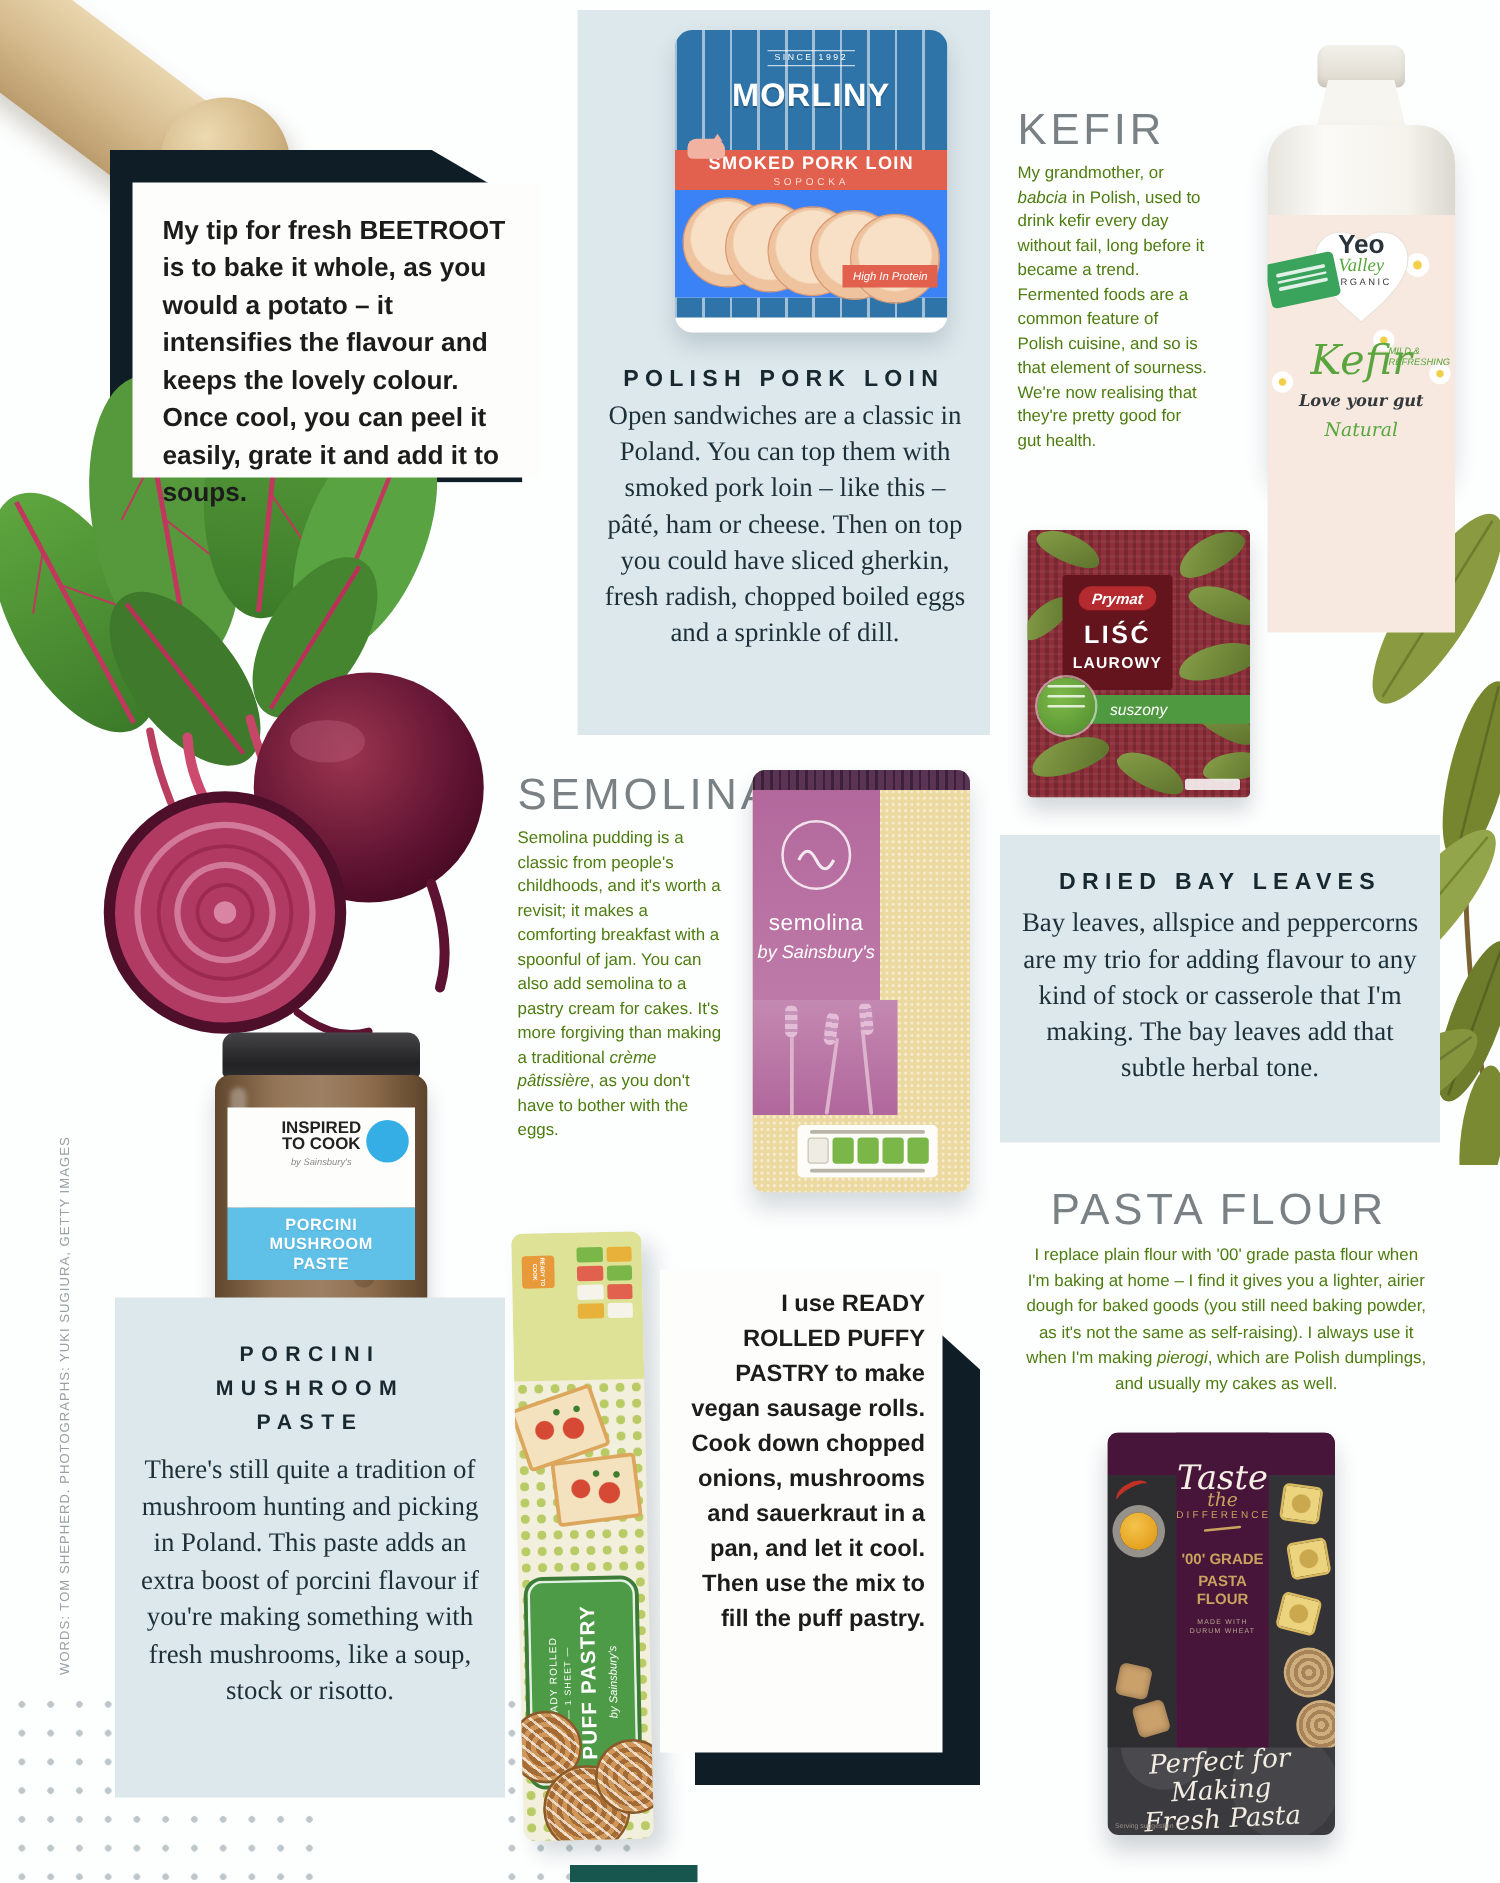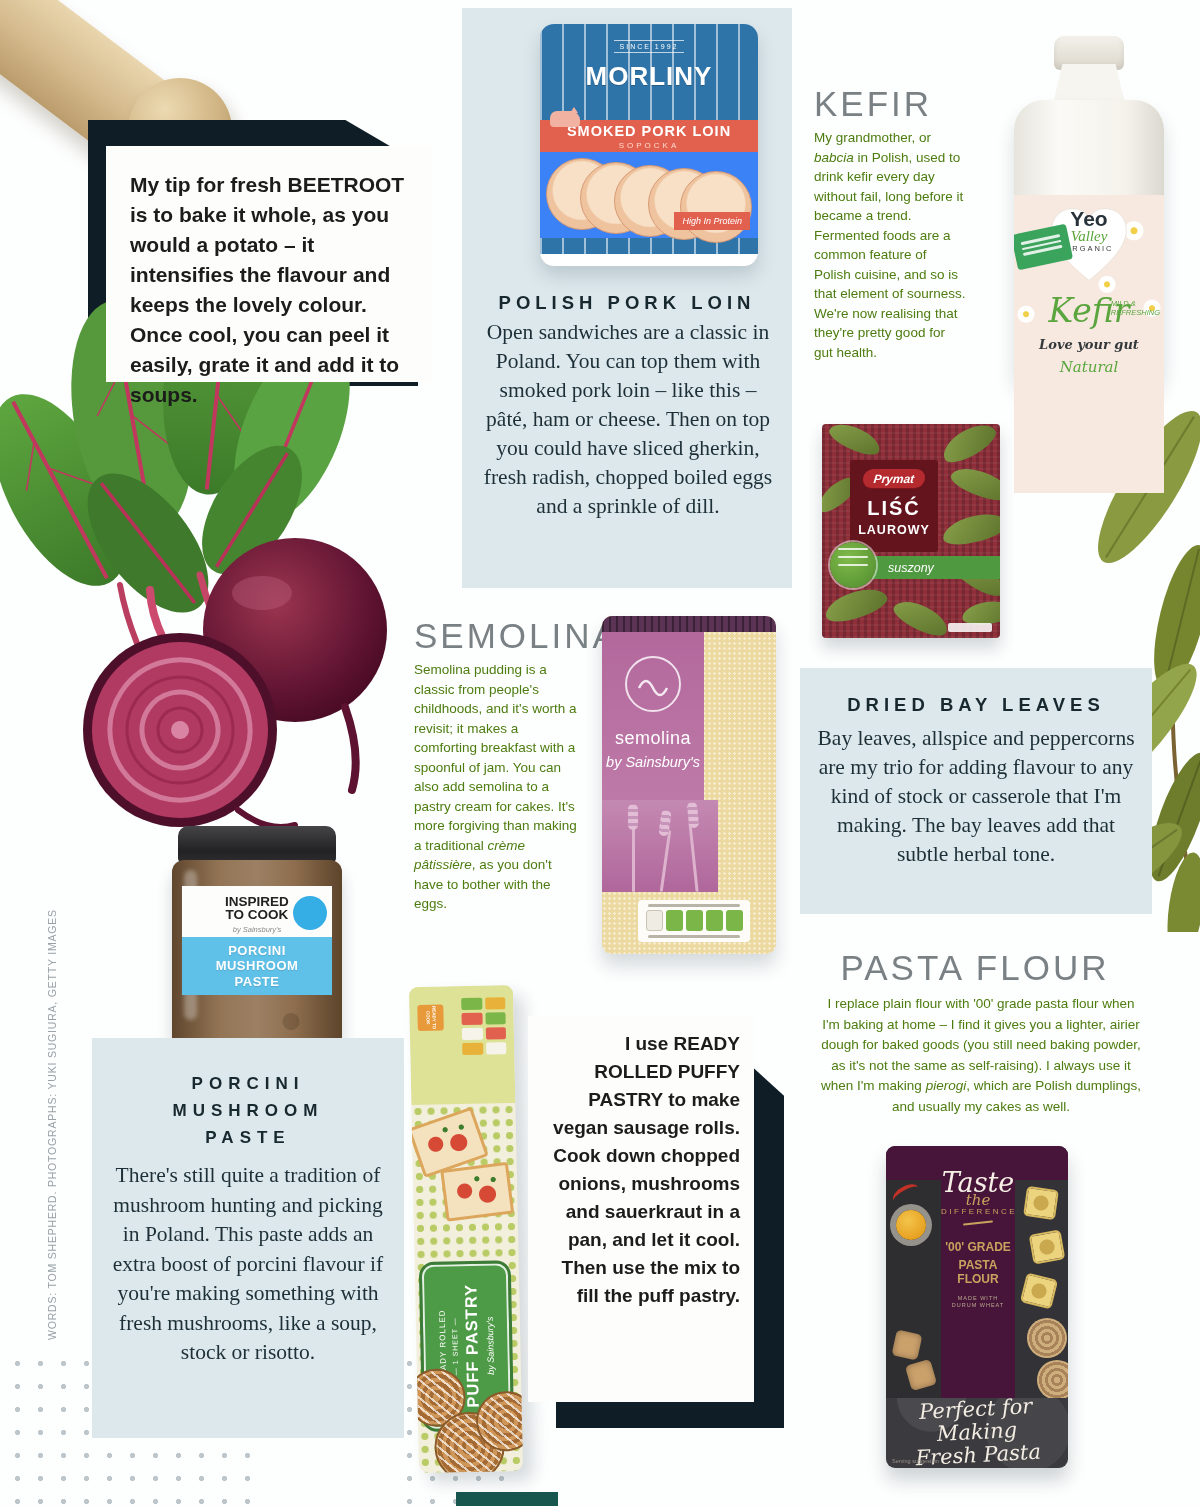--- a/index.html
+++ b/index.html
@@ -53,21 +53,21 @@
   .mp-bot{height:16px;}
 
   
   .bottle{left:1000px;top:36px;width:178px;height:352px;}
   .bt-cap{position:absolute;left:54px;top:0;width:70px;height:34px;border-radius:10px 10px 6px 6px;
     background:linear-gradient(180deg,#f3f1ea,#dcd7cc);box-shadow:inset 0 -4px 6px rgba(0,0,0,.08);}
   .bt-neck{position:absolute;left:38px;top:28px;width:102px;height:42px;background:#f7f5ef;
     clip-path:polygon(14% 100%,24% 0,76% 0,86% 100%);}
   .bt-body{position:absolute;left:14px;top:64px;width:150px;height:288px;border-radius:30px 30px 26px 26px;
     background:linear-gradient(90deg,#e6e4dd,#fbfaf6 30%,#f4f2eb 75%,#dbd8d0);box-shadow:0 12px 18px rgba(40,60,70,.16);}
-  .bt-label{position:absolute;left:0;right:0;top:95px;height:298px;background-color:#f7e9e0;overflow:hidden;
+  .bt-label{position:absolute;left:0;right:0;top:72px;height:334px;background-color:#f7e9e0;overflow:hidden;
     background-image:
       radial-gradient(circle at 18% 16%,#f1cf49 3px,transparent 4px),radial-gradient(circle at 18% 16%,#ffffff 9px,transparent 10px),
       radial-gradient(circle at 80% 12%,#f1cf49 3px,transparent 4px),radial-gradient(circle at 80% 12%,#ffffff 9px,transparent 10px),
       radial-gradient(circle at 62% 30%,#f1cf49 2.5px,transparent 3.5px),radial-gradient(circle at 62% 30%,#fff 8px,transparent 9px),
       radial-gradient(circle at 8% 40%,#f1cf49 2.5px,transparent 3.5px),radial-gradient(circle at 8% 40%,#fff 8px,transparent 9px),
       radial-gradient(circle at 92% 38%,#f1cf49 2.5px,transparent 3.5px),radial-gradient(circle at 92% 38%,#fff 8px,transparent 9px);}
   .bt-heart{position:absolute;left:33px;top:10px;width:84px;height:80px;}
   .bt-heart-txt{position:absolute;left:0;right:0;top:14px;text-align:center;}
   .yeo{font-size:21px;font-weight:800;color:#27323a;line-height:20px;}
   .valley{font-family:"Liberation Serif",serif;font-style:italic;font-size:15px;color:#58a63c;line-height:15px;}
@@ -134,21 +134,21 @@
   .jar{left:172px;top:826px;width:170px;height:236px;}
   .jar-lid{position:absolute;left:6px;right:6px;top:0;height:36px;border-radius:10px 10px 4px 4px;
     background:linear-gradient(180deg,#454548,#222224 70%,#2e2e30);}
   .jar-body{position:absolute;left:0;right:0;top:34px;height:202px;border-radius:12px 12px 20px 20px;
     background-color:#84613e;box-shadow:0 12px 16px rgba(40,60,70,.2);
     background-image:linear-gradient(90deg,rgba(0,0,0,.28),rgba(255,255,255,.12) 28%,rgba(255,255,255,.2) 50%,rgba(255,255,255,.08) 72%,rgba(0,0,0,.3)),
       radial-gradient(circle at 30% 20%,rgba(60,40,20,.35) 0 6px,transparent 7px),
       radial-gradient(circle at 70% 80%,rgba(60,40,20,.3) 0 8px,transparent 9px);}
   .jar-shine{position:absolute;left:12px;top:44px;width:13px;height:150px;background:rgba(255,255,255,.3);border-radius:8px;filter:blur(2px);}
   .jar-label{position:absolute;left:10px;right:10px;top:60px;}
-  .jl-top{height:51px;background:#fdfdfb;text-align:center;padding-top:9px;box-sizing:border-box;position:relative;}
+  .jl-top{height:80px;background:#fdfdfb;text-align:center;padding-top:9px;box-sizing:border-box;position:relative;}
   .jl-b1{font-size:13.5px;font-weight:800;color:#222;line-height:13px;}
   .jl-sub{font-size:7.5px;color:#8a8a8a;font-style:italic;margin-top:4px;}
   .jl-dot{position:absolute;right:5px;top:10px;width:34px;height:34px;border-radius:50%;background:#35aee5;}
   .jl-bot{height:58px;background:#5fc0e8;display:flex;align-items:center;justify-content:center;}
   .jl-name{color:#fff;font-weight:800;font-size:13px;line-height:15.5px;letter-spacing:.5px;text-align:center;
     text-shadow:0 1px 1px rgba(0,0,0,.12);}
 
   
   .credits{left:46px;top:878px;height:462px;writing-mode:vertical-rl;transform:rotate(180deg);
     font-size:10.5px;letter-spacing:.8px;color:#98a1a6;white-space:nowrap;}

